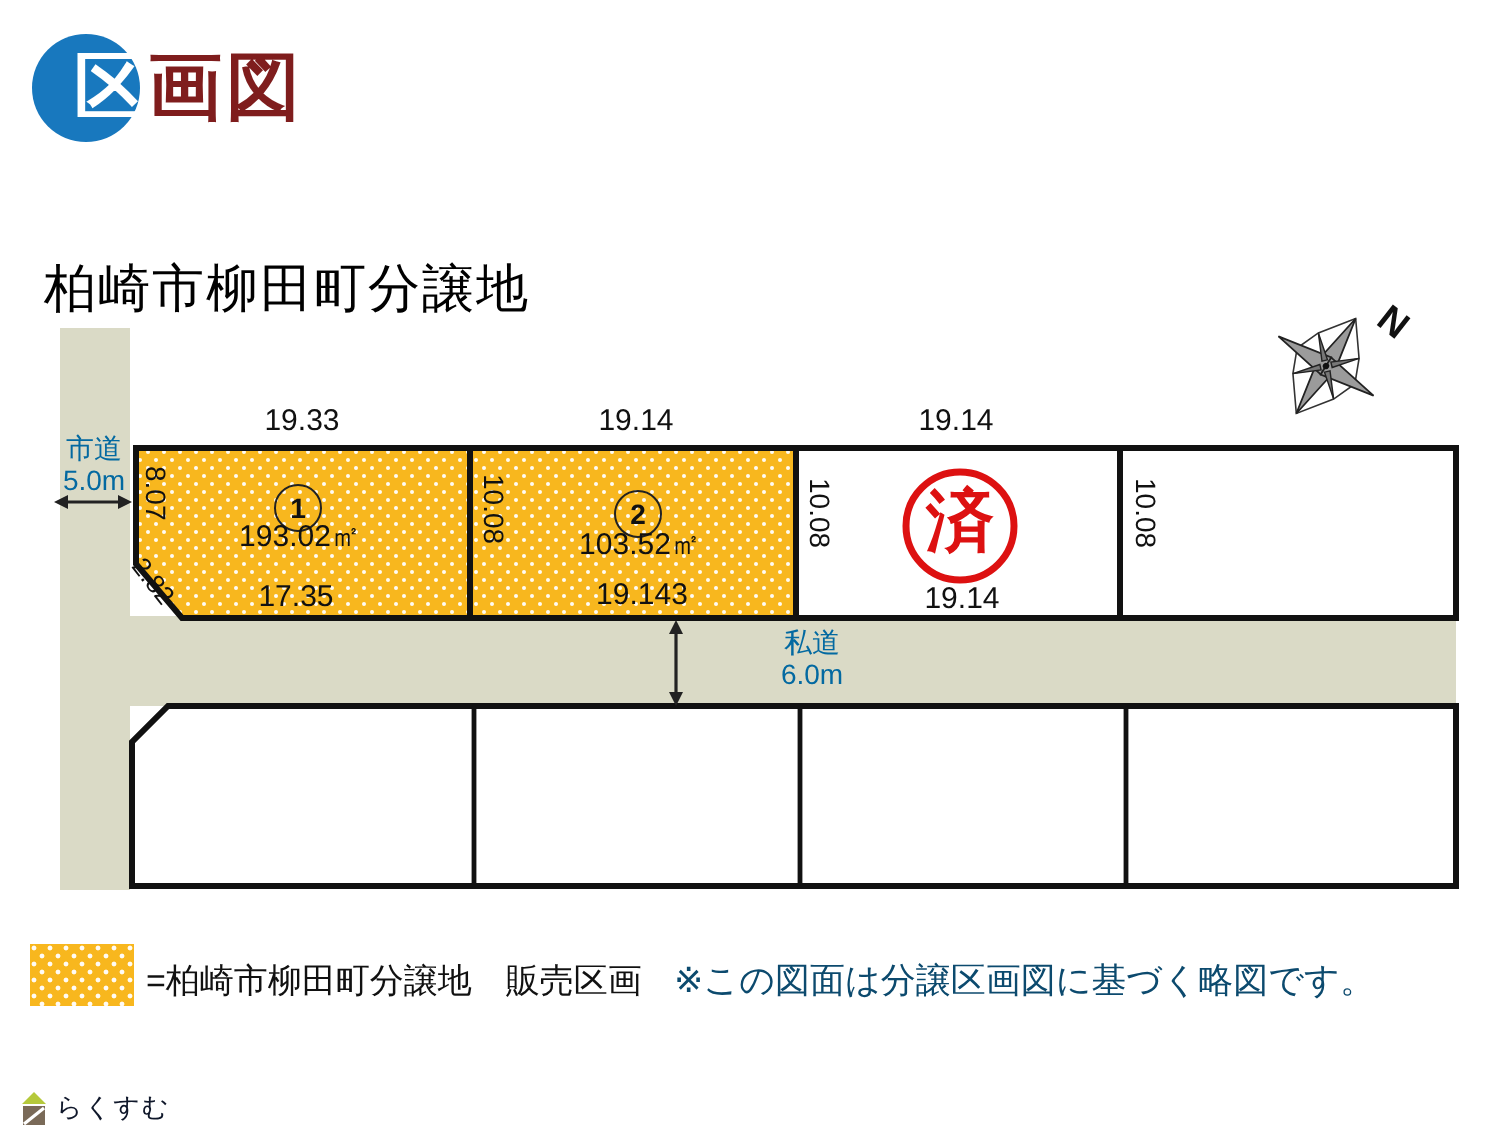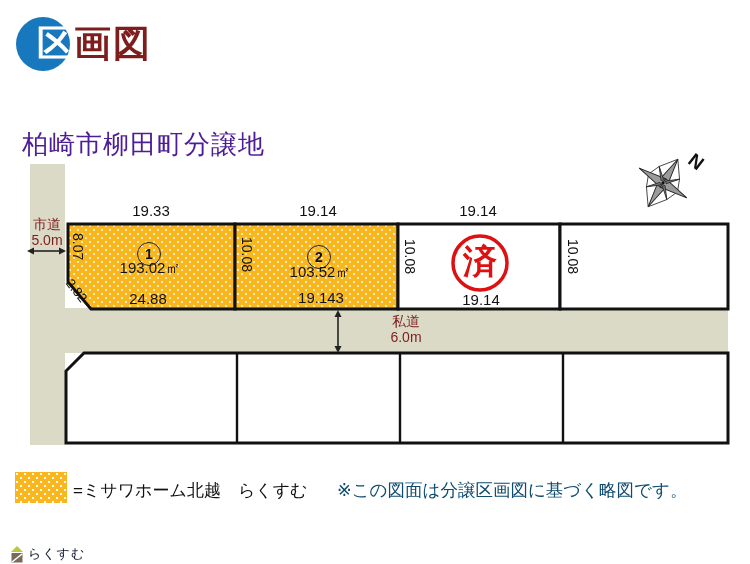--- a/index.html
+++ b/index.html
@@ -7,39 +7,39 @@
     width:750px;height:564px;position:relative;background:#ffffff;
     font-family:"Liberation Sans","DejaVu Sans",sans-serif;color:#111;
     overflow:hidden;
   }
   .abs{position:absolute;}
   
   .logo-circle{left:16px;top:17px;width:54px;height:54px;border-radius:50%;background:#1878BE;}
   .logo-kanji-white{left:37px;top:25px;font-size:37px;font-weight:900;color:#ffffff;line-height:1;}
   .logo-kanji-black{left:74px;top:25px;font-size:37px;font-weight:900;color:#7f1d1d;line-height:1;letter-spacing:2px;}
   
-  .page-title{left:22px;top:127px;font-size:26px;font-weight:500;color:#4c1d95;letter-spacing:1px;}
+  .page-title{left:22px;top:127px;font-size:26px;font-weight:500;color:#000000;letter-spacing:1px;}
   
   .north-label{left:689px;top:151px;font-size:19px;font-weight:900;transform:rotate(38deg);color:#111;}
   
   .dim{font-size:15px;color:#111;text-align:center;}
   .dim-top1{left:109px;top:202px;width:84px;}
   .dim-top2{left:276px;top:202px;width:84px;}
   .dim-top3{left:436px;top:202px;width:84px;}
   .dim-vert{writing-mode:vertical-rl;text-orientation:mixed;font-size:14px;color:#111;}
   .dim-l1{left:70px;top:233px;}
   .dim-l2{left:239px;top:237px;}
   .dim-l3{left:402px;top:239px;}
   .dim-l4{left:565px;top:239px;}
   .dim-b1{left:106px;top:290px;width:84px;}
   .dim-b2{left:279px;top:289px;width:84px;}
   .dim-b3{left:439px;top:291px;width:84px;}
   .dim-diag{left:64px;top:283px;font-size:13px;transform:rotate(52deg);}
   
-  .road-label{font-size:14px;line-height:1.12;text-align:center;color:#7f1d1d;}
+  .road-label{font-size:14px;line-height:1.12;text-align:center;color:#0369a1;}
   .road-city{left:26px;top:217px;width:42px;}
   .road-private{left:345px;top:314px;width:42px;margin-left:40px;}
   
   .lot-num{width:22px;height:22px;border:1.5px solid #222;border-radius:50%;
            display:flex;align-items:center;justify-content:center;
            font-size:14px;font-weight:700;background:transparent;line-height:1;}
   .lot1-num{left:137px;top:242px;}
   .lot2-num{left:307px;top:245px;}
   .lot-area{font-size:15px;text-align:center;width:100px;}
   .lot1-area{left:100px;top:259px;}
@@ -136,33 +136,33 @@
 
 <div class="abs dim dim-top1">19.33</div>
 <div class="abs dim dim-top2">19.14</div>
 <div class="abs dim dim-top3">19.14</div>
 
 <div class="abs dim-vert dim-l1">8.07</div>
 <div class="abs dim-vert dim-l2">10.08</div>
 <div class="abs dim-vert dim-l3">10.08</div>
 <div class="abs dim-vert dim-l4">10.08</div>
 
-<div class="abs dim dim-b1">24.88</div>
+<div class="abs dim dim-b1">17.35</div>
 <div class="abs dim dim-b2">19.143</div>
 <div class="abs dim dim-b3">19.14</div>
 <div class="abs dim dim-diag">2.82</div>
 
 <div class="abs lot-num lot1-num">1</div>
 <div class="abs lot-area lot1-area">193.02㎡</div>
 <div class="abs lot-num lot2-num">2</div>
 <div class="abs lot-area lot2-area">103.52㎡</div>
 <div class="abs stamp-char">済</div>
 
 <div class="abs legend-swatch"></div>
-<div class="abs legend-label">=ミサワホーム北越　らくすむ</div>
+<div class="abs legend-label">=柏崎市柳田町分譲地　販売区画</div>
 <div class="abs note-text">※この図面は分譲区画図に基づく略図です。</div>
 
 <div class="abs brand">
   <svg width="14" height="17" viewBox="0 0 14 17">
     <polygon points="7,0 13,6 1,6" fill="#B5C93B"></polygon>
     <rect x="1.5" y="7" width="11" height="9.5" fill="#7A6A58"></rect>
     <line x1="2" y1="16" x2="12" y2="8" stroke="#ffffff" stroke-width="1.6"></line>
   </svg>
   <span class="brand-text">らくすむ</span>
 </div>

